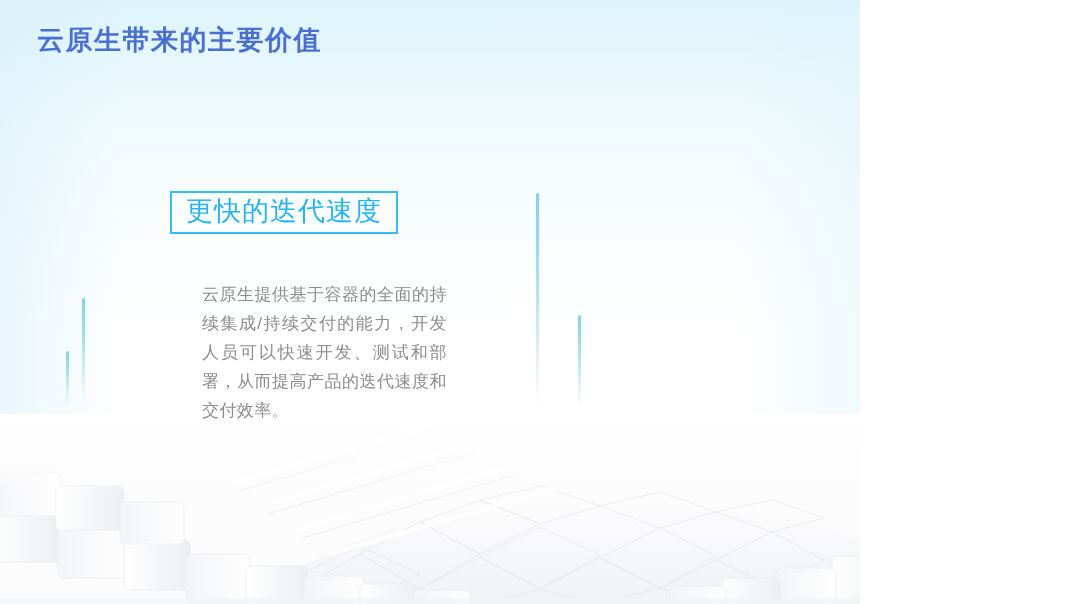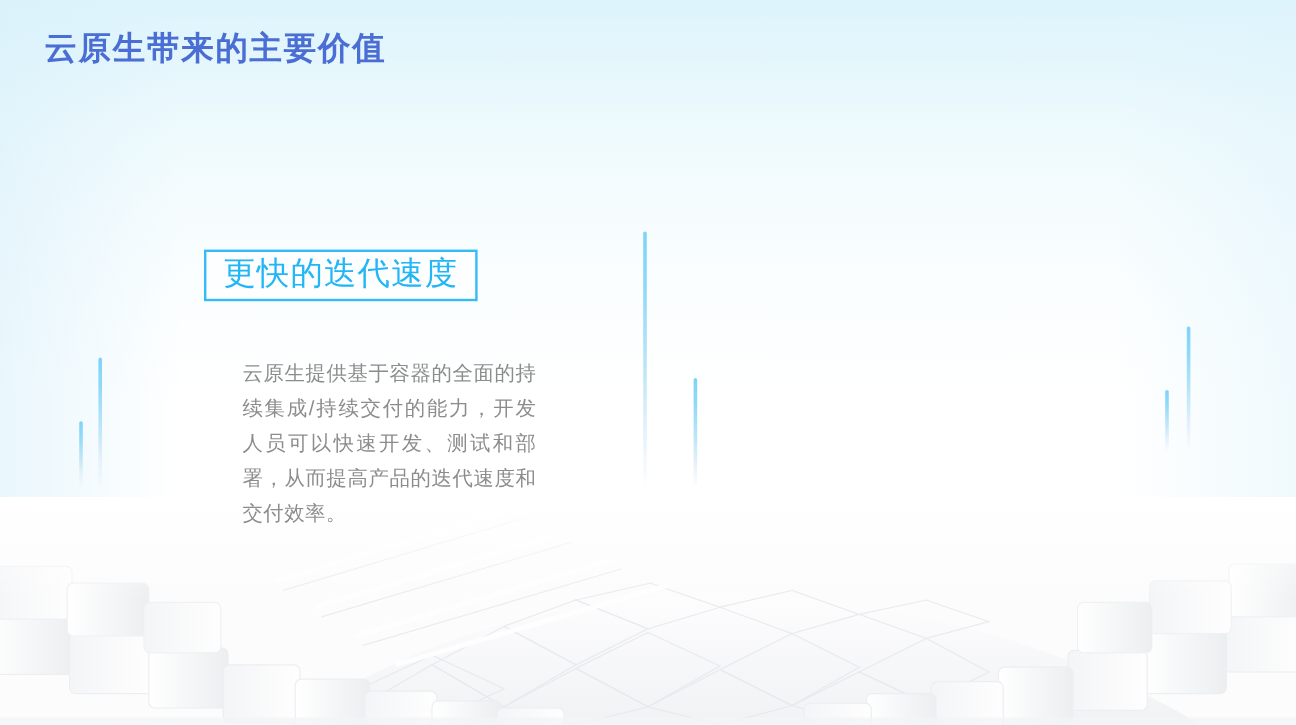--- a/index.html
+++ b/index.html
@@ -5,21 +5,21 @@
   * { margin:0; padding:0; box-sizing:border-box; }
 
   html, body {
     width:1080px; height:604px;
     overflow:hidden;
     font-family:"Liberation Sans", sans-serif;
   }
 
   #slide {
     position:relative;
-    width:1080px; height:604px;
+    width:860px; height:604px;
     background:
       linear-gradient(to bottom,
         #ddf4fc 0%,
         #e4f6fc 8%,
         #eefafd 18%,
         #f6fcfe 30%,
         #fbfeff 42%,
         #ffffff 55%,
         #ffffff 100%);
     overflow:hidden;
@@ -66,21 +66,21 @@
     background:linear-gradient(to bottom,
       #7fd3f8 0%,
       #8fd9f9 22%,
       #bfe7f7 55%,
       #e6f1fb 78%,
       rgba(255,255,255,0) 100%);
   }
 
   
   .col{ position:absolute; }
-  .col-left  { left:170px; top:208px; width:250px; }
+  .col-left  { left:170px; top:191px; width:250px; }
   .col-right { left:668px; top:194px; width:250px; }
 
   .headbox{
     display:inline-block;
     border:2px solid #35bbf6;
     background:rgba(255,255,255,.55);
     padding:5px 14px 7px 14px;
     line-height:1;
   }
   .headbox .headtext{

